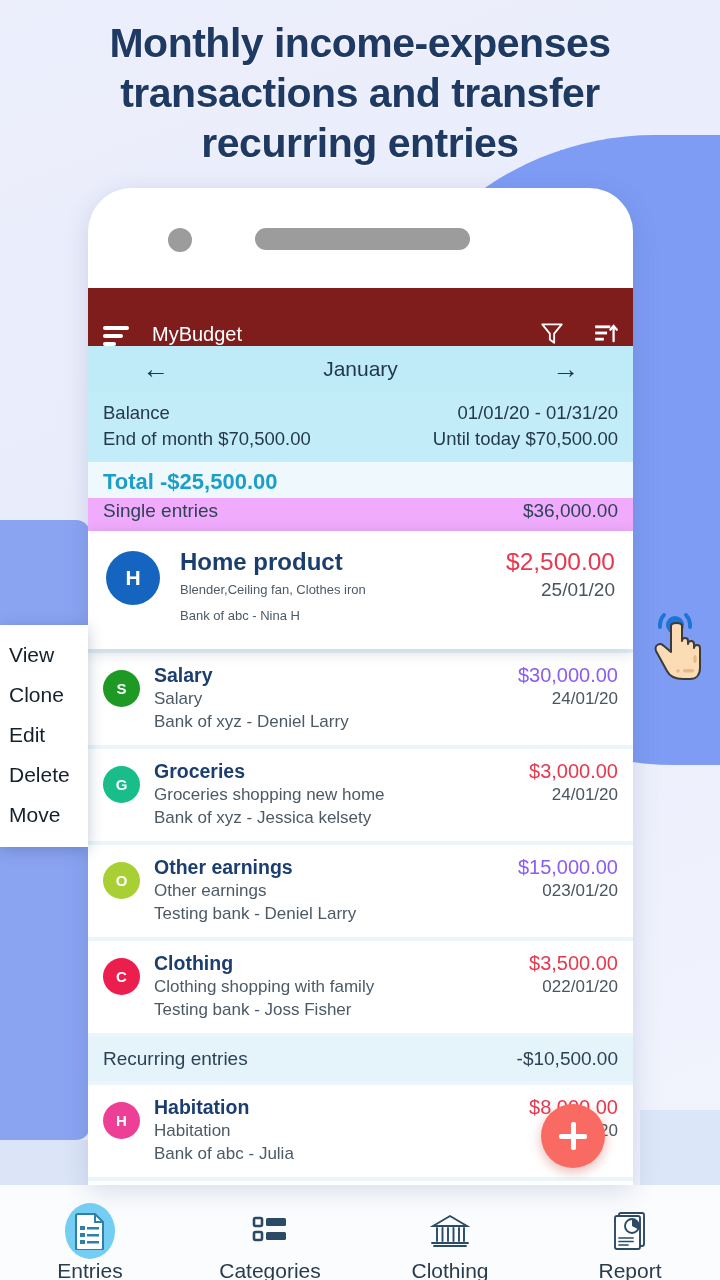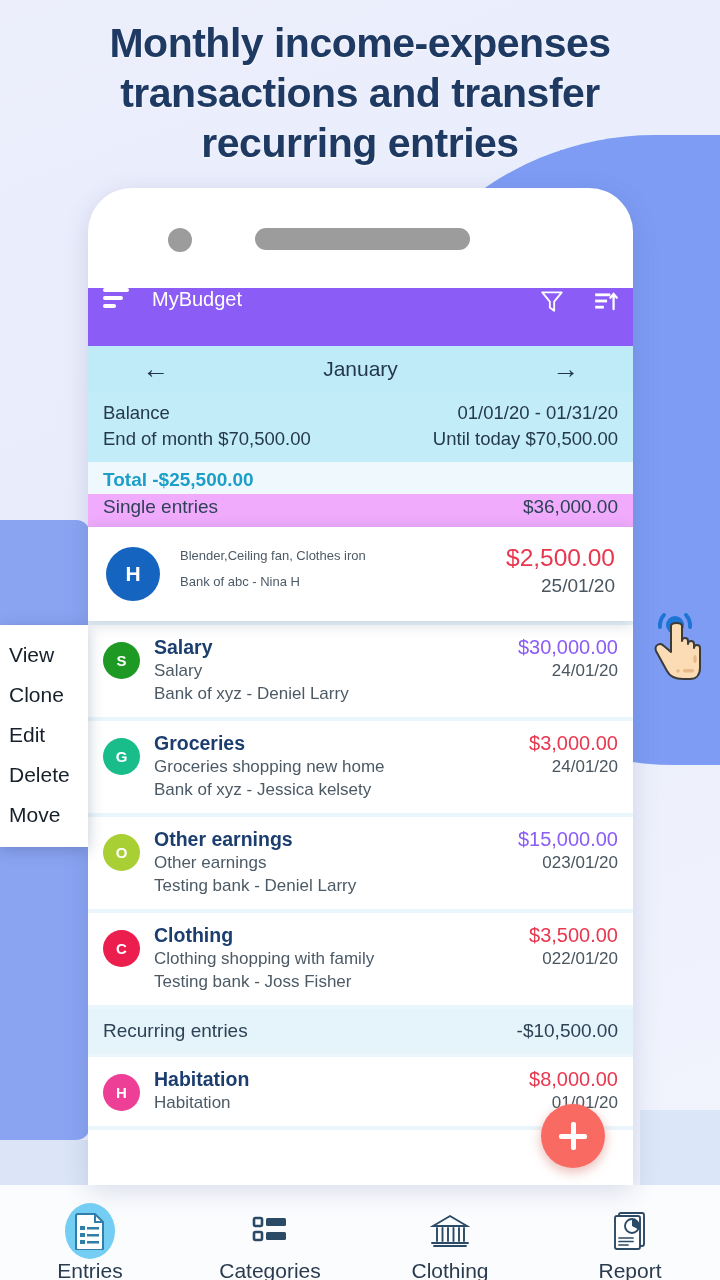--- a/index.html
+++ b/index.html
@@ -84,22 +84,22 @@
     background: #9c9c9c;
   }
   .speaker {
     position: absolute; left: 167px; top: 40px;
     width: 215px; height: 22px; border-radius: 11px;
     background: #9c9c9c;
   }
 
   
   .appbar {
-    height: 58px; background: #8b5cf6;
-    display: flex; align-items: flex-start;
+    height: 58px; background: #7f1d1d;
+    display: flex; align-items: flex-end;
     padding: 0 14px 0 15px;
     position: relative;
   }
   .hamburger { width: 26px; display: flex; flex-direction: column; gap: 4px; cursor: pointer; }
   .hamburger span { height: 4px; background: #fff; border-radius: 2px; display: block; }
   .hamburger span:nth-child(1) { width: 26px; }
   .hamburger span:nth-child(2) { width: 20px; }
   .hamburger span:nth-child(3) { width: 13px; }
   .app-title {
     color: #fff; font-size: 20px; margin-left: 23px; font-weight: 400;
@@ -122,21 +122,21 @@
     background: #c3ecf9;
     padding: 8px 15px 10px 15px;
     display: flex; justify-content: space-between;
     color: #25394d; font-size: 18.5px; line-height: 26px;
   }
   .balance .right { text-align: right; margin-left: 35px; }
 
   
   .total-row {
     background: #eff9fd; padding: 7px 3px 3px 15px;
-    color: #1b9fc9; font-weight: bold; font-size: 19px;
+    color: #1b9fc9; font-weight: bold; font-size: 22px;
   }
   .subtotal-row {
     background: #f0abfc; padding: 2px 15px 9px 15px;
     display: flex; justify-content: space-between;
     color: #2e4256; font-size: 19px;
   }
 
   
   .list { background: #eaf6fb; }
   .entry {
@@ -313,20 +313,21 @@
   <div class="subtotal-row">
     <span>Single entries</span>
     <span>$36,000.00</span>
   </div>
 
   <div class="list">
     <div id="single-list">
         <div class="entry highlight">
           <div class="avatar" style="background: rgb(21, 101, 192);">H</div>
           <div class="entry-body">
+            <div class="entry-title">Home product</div>
             <div class="entry-desc">Blender,Ceiling fan, Clothes iron</div>
             <div class="entry-acct">Bank of abc - Nina H</div>
           </div>
           <div class="entry-right">
             <div class="entry-amt neg">$2,500.00</div>
             <div class="entry-date">25/01/20</div>
           </div>
         </div>
         <div class="entry">
           <div class="avatar" style="background: rgb(30, 154, 36);">S</div>
@@ -382,20 +383,21 @@
       <span>Recurring entries</span>
       <span>-$10,500.00</span>
     </div>
 
     <div id="recurring-list">
         <div class="entry">
           <div class="avatar" style="background: rgb(238, 63, 150);">H</div>
           <div class="entry-body">
             <div class="entry-title">Habitation</div>
             <div class="entry-desc">Habitation</div>
+            <div class="entry-acct">Bank of abc - Julia</div>
           </div>
           <div class="entry-right">
             <div class="entry-amt neg">$8,000.00</div>
             <div class="entry-date">01/01/20</div>
           </div>
         </div>
         <div class="entry"></div>
       </div>
   </div>
 </div>

